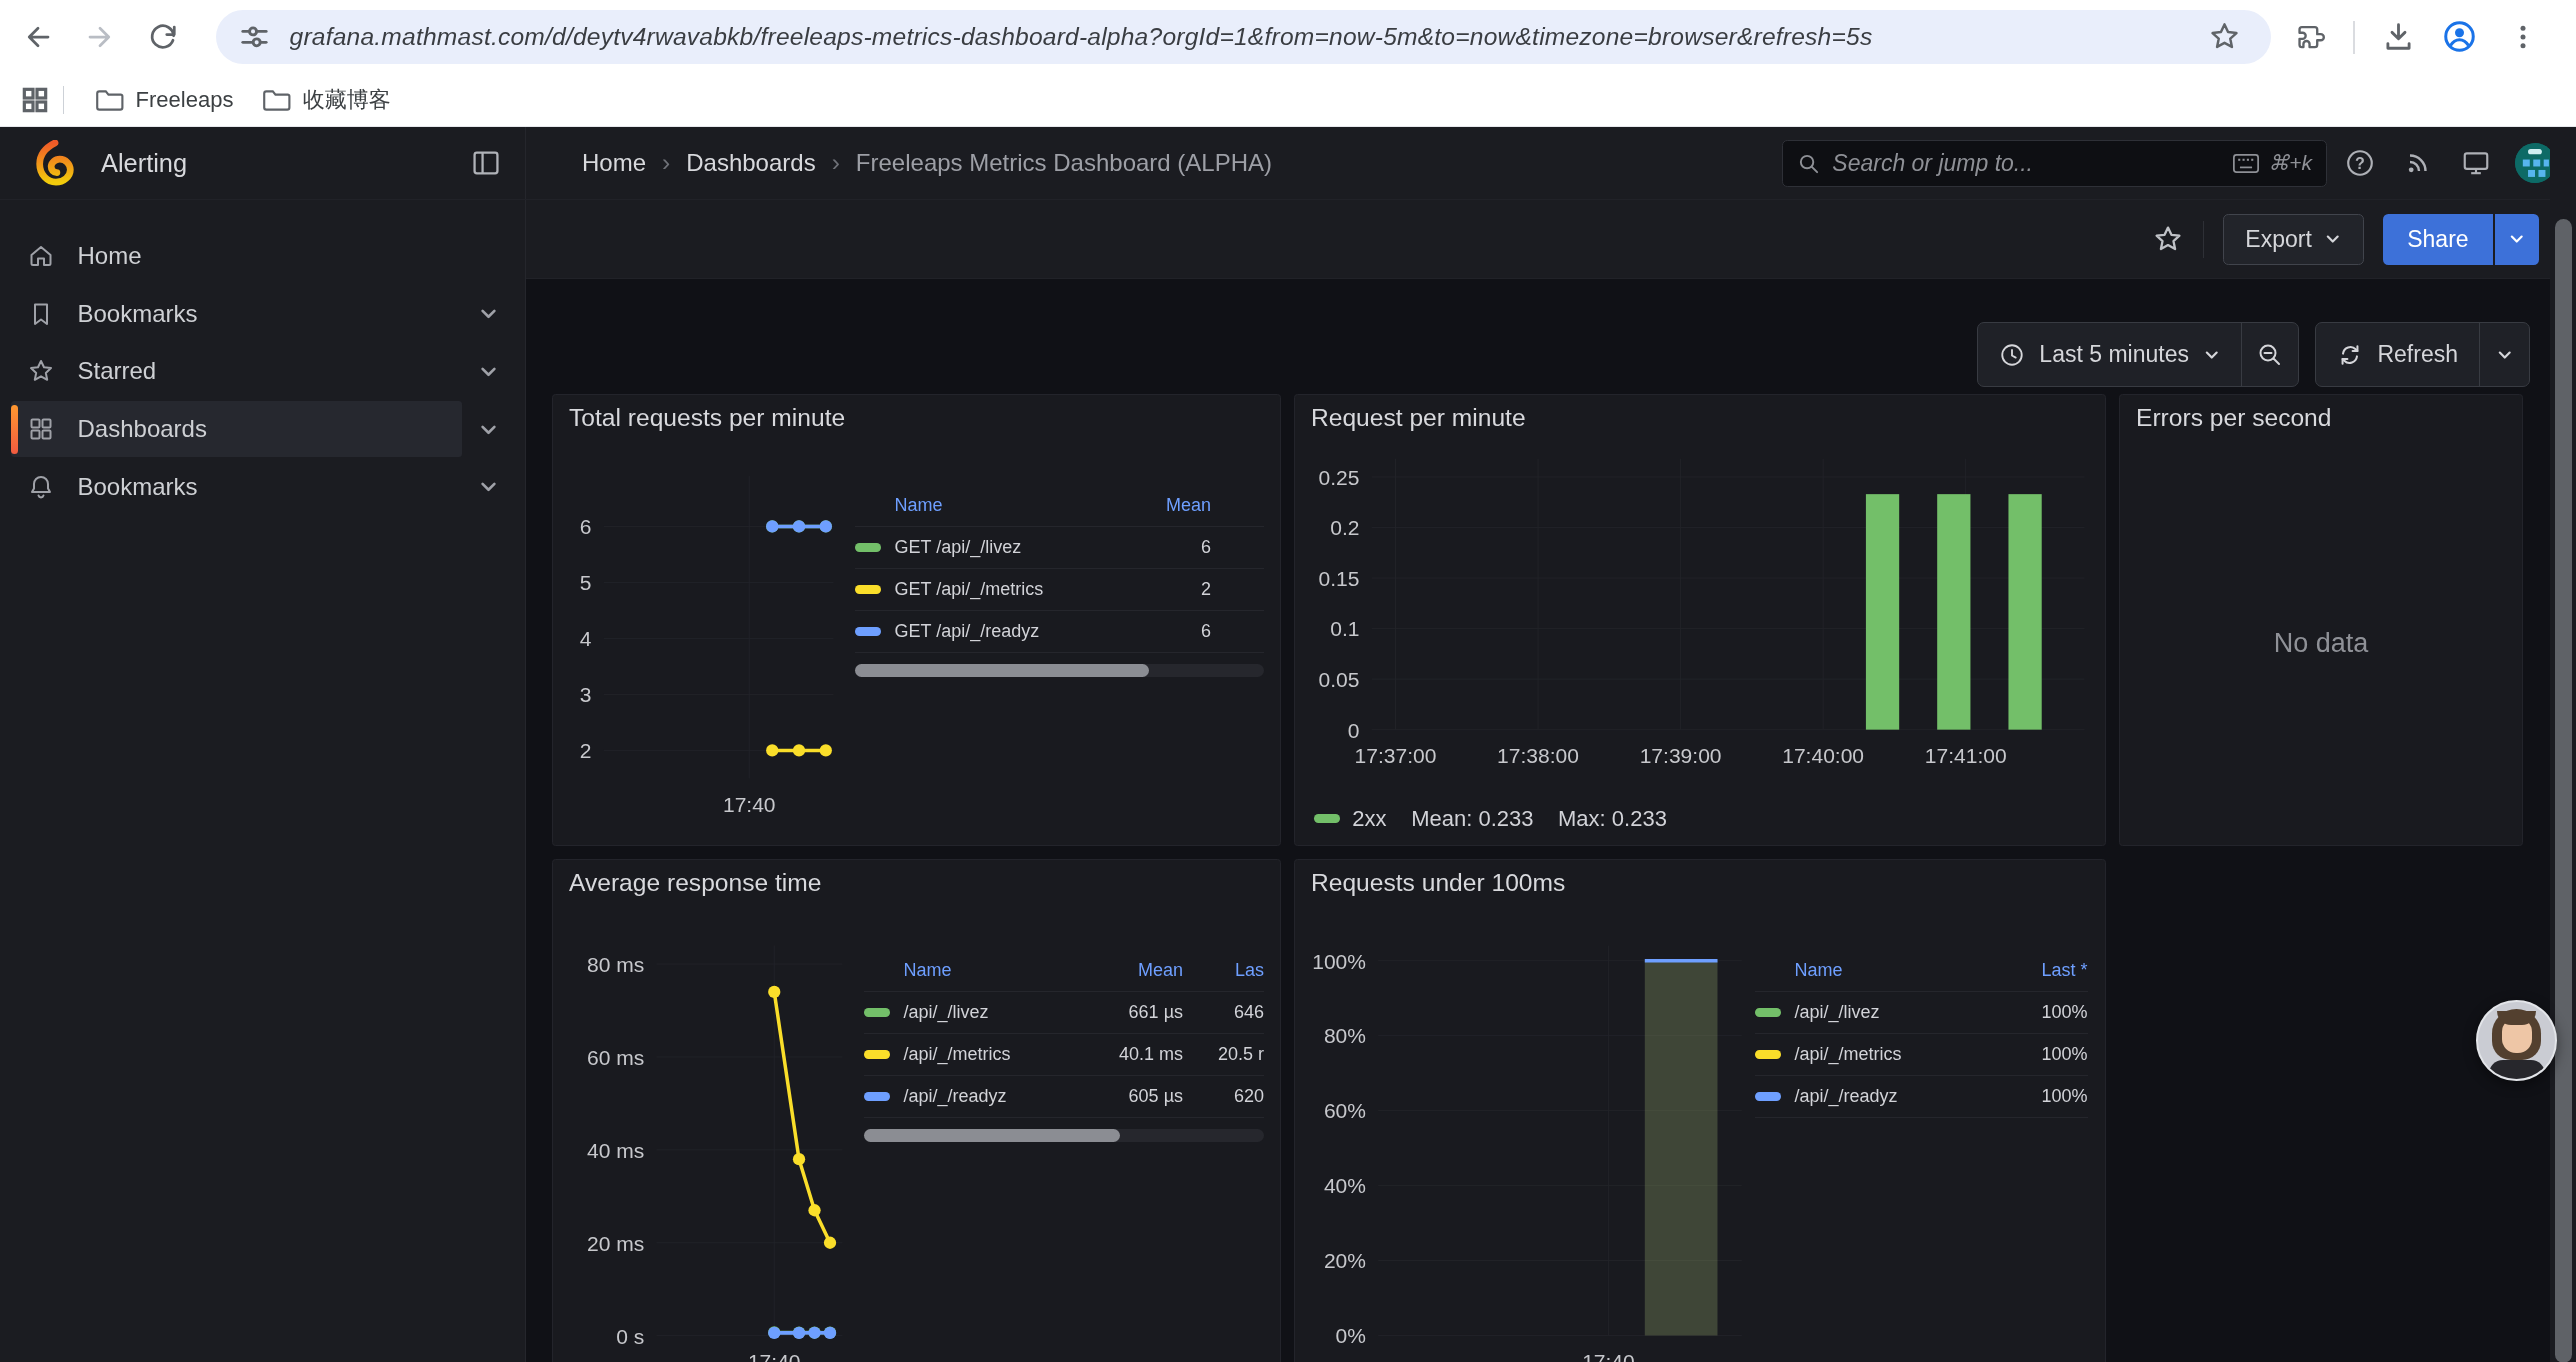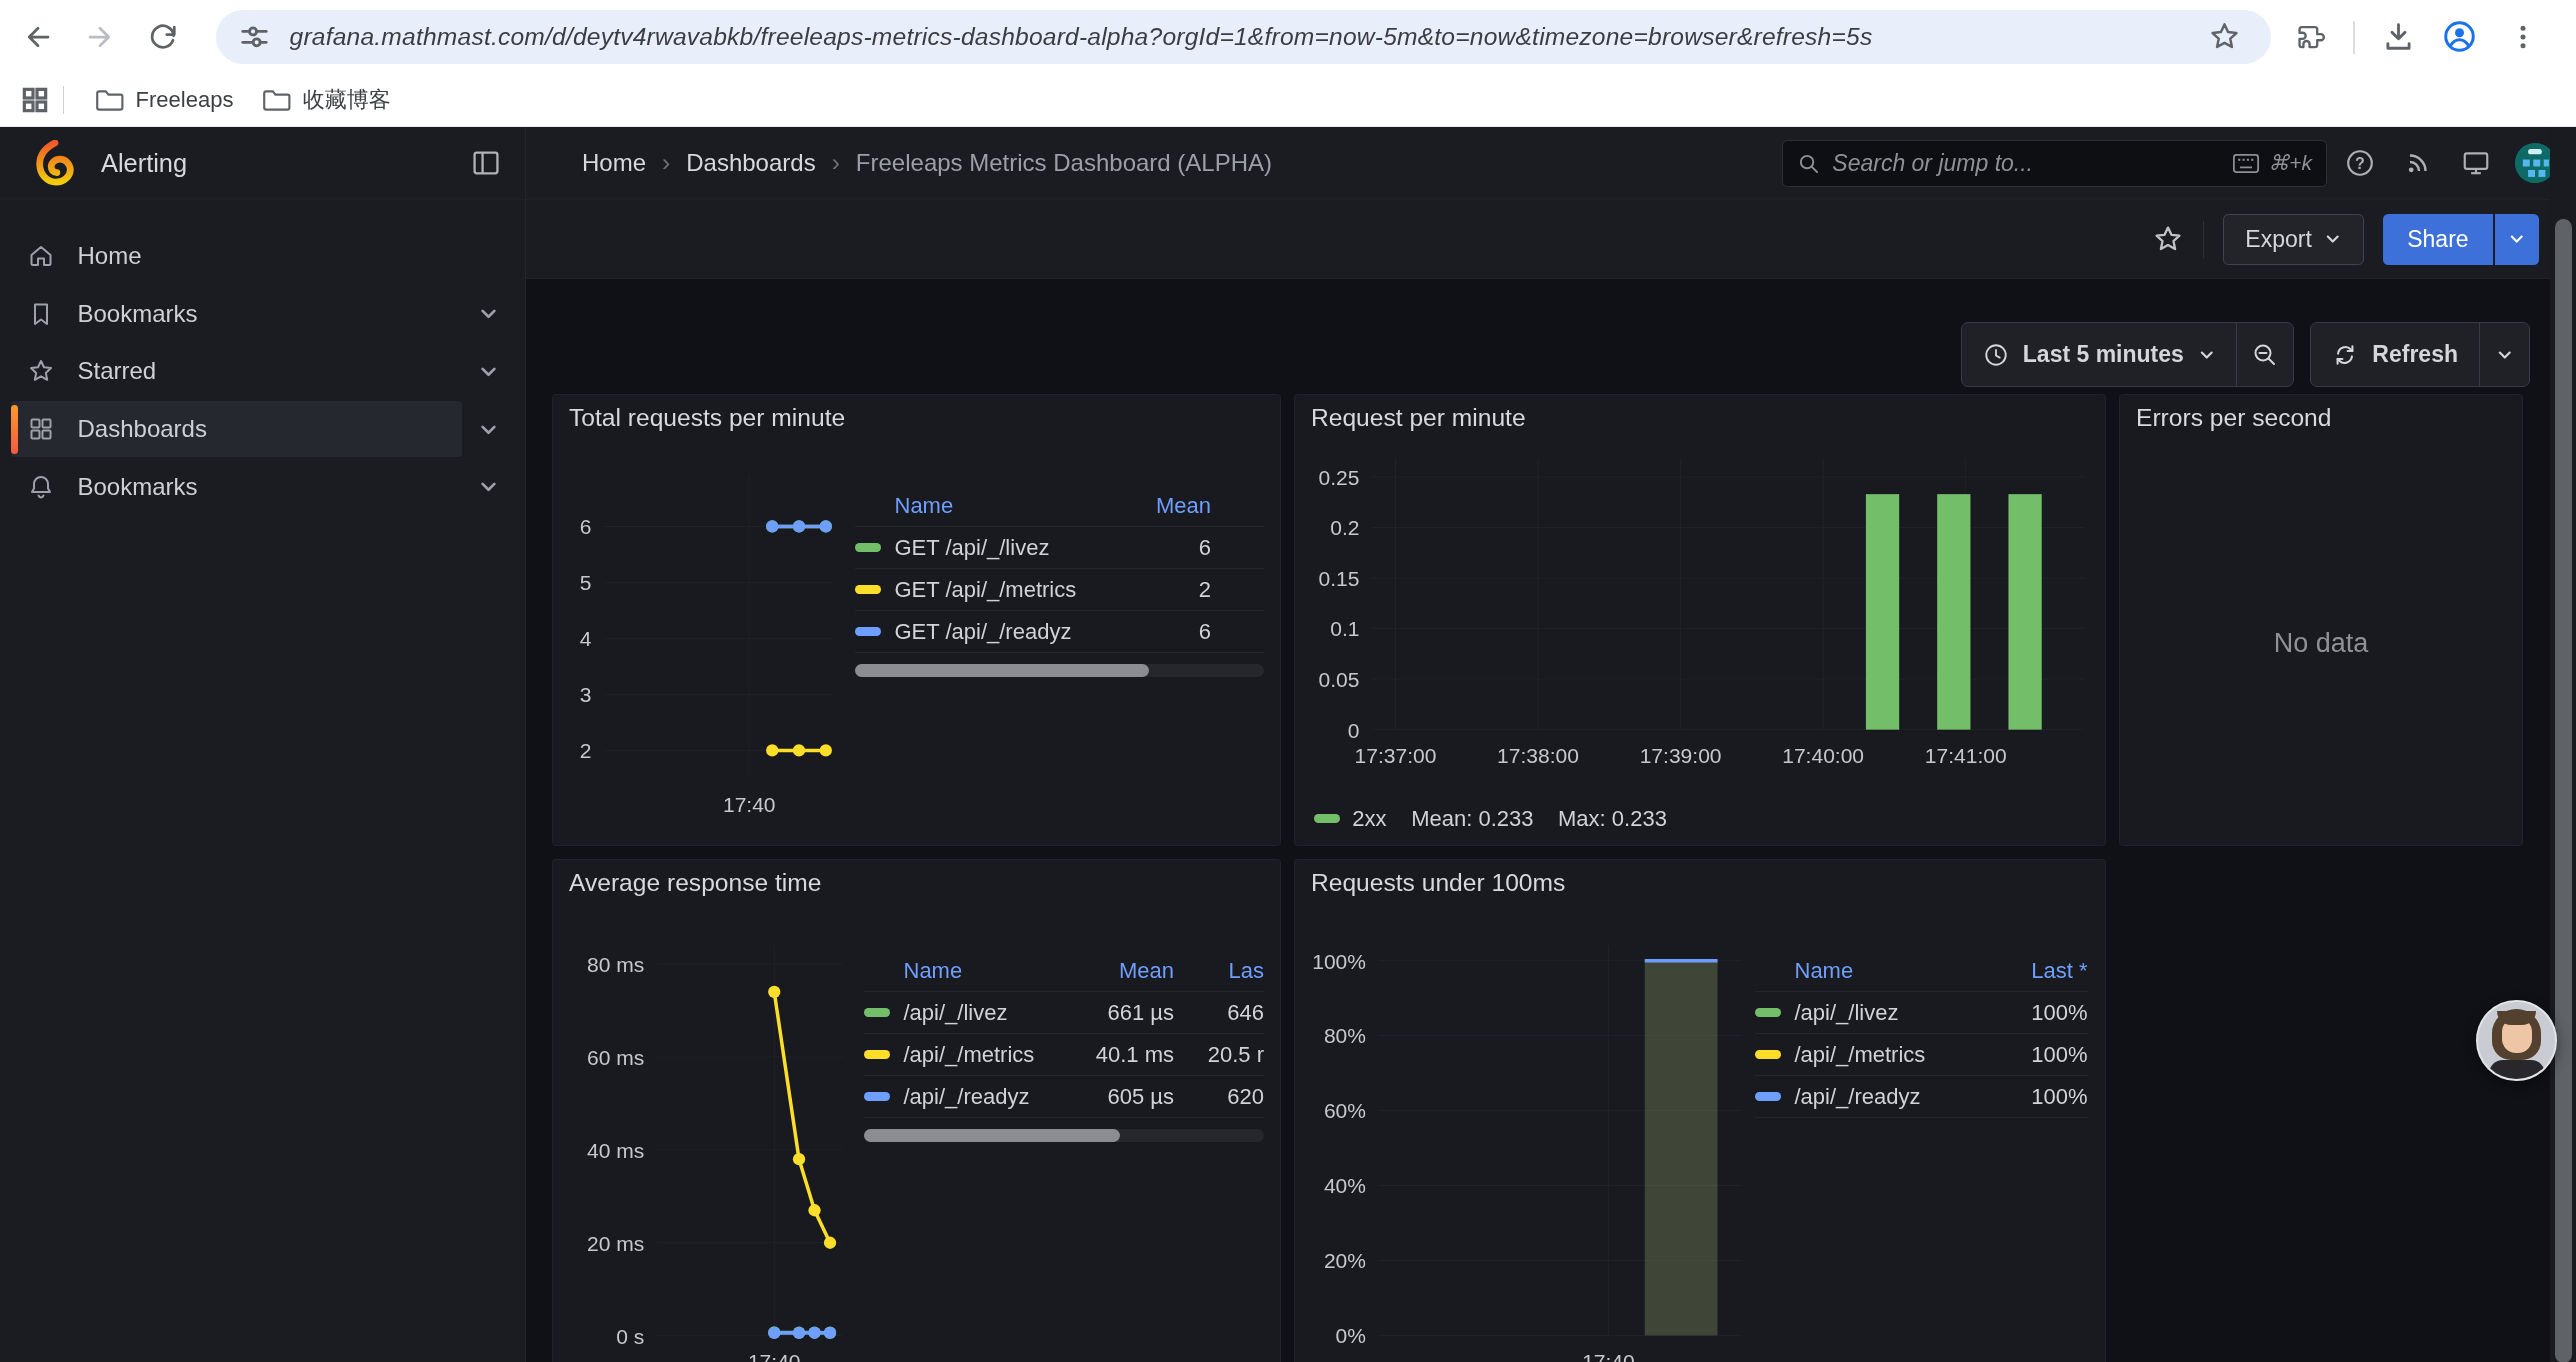--- a/index.html
+++ b/index.html
@@ -46,37 +46,37 @@
   .main{flex:1;display:flex;flex-direction:column;min-width:0;}
   .subhdr{height:79px;background:#1b1c21;border-bottom:0.9px solid #212228;display:flex;align-items:center;justify-content:flex-end;gap:19px;padding-right:37px;box-sizing:border-box;}
   .sh-div{width:0.9px;height:37px;background:#2e3036;}
   .btn{height:51px;display:flex;align-items:center;gap:12.3px;padding:0 21px;border-radius:5.3px;border:0.9px solid #41444c;background:#22242a;color:#d5d6da;font-size:23px;}
   .share{display:flex;}
   .share-main{height:51px;display:flex;align-items:center;padding:0 24.6px;background:#3d71d9;color:#fff;font-weight:400;font-size:23px;border-radius:5.3px 0 0 5.3px;}
   .share-chev{width:44px;height:51px;display:flex;align-items:center;justify-content:center;background:#3d71d9;color:#fff;border-radius:0 5.3px 5.3px 0;margin-left:1.8px;}
   .canvas{flex:1;position:relative;background:#101116;overflow:hidden;}
   .timebar{position:absolute;top:43px;right:46px;display:flex;gap:16px;}
   .tgroup{display:flex;height:63px;background:#1f2127;border:0.9px solid #383b42;border-radius:7px;overflow:hidden;color:#d5d6da;}
-  .tseg{display:flex;align-items:center;gap:14px;padding:0 21px;font-size:23px;font-weight:bold;}
+  .tseg{display:flex;align-items:center;gap:14px;padding:0 21px;font-size:23px;}
   .tseg + .tseg{border-left:0.9px solid #383b42;}
   .tseg.icon-only{width:56px;justify-content:center;padding:0;}
   
   .grid{position:absolute;top:115px;left:26px;display:grid;grid-template-columns:729px 812px 404px;grid-template-rows:452px 517px;gap:13px;}
   .panel{background:#191a1f;border:0.9px solid #23242b;border-radius:3.5px;box-sizing:border-box;display:flex;flex-direction:column;overflow:hidden;}
   .p-title{height:46px;display:flex;align-items:center;padding-left:16px;font-size:24.6px;color:#d8d9dd;flex:none;}
   .p-body{flex:1;display:flex;min-height:0;}
   .chart{position:relative;}
   .chart text{font-family:"Liberation Sans",sans-serif;}
   .c1{width:298px;height:100%;flex:none;}
   .c4{width:307px;height:100%;flex:none;}
   .c5{flex:1;height:100%;min-width:0;}
   .cfull{flex:1;margin:0 10.5px;min-height:0;}
   .legendbox{flex:1;min-width:0;padding:44px 16px 0 3.5px;}
   .legendbox.p5{flex:none;width:333px;padding:44px 17.5px 0 0;}
-  .lg-row{display:flex;align-items:center;height:41px;border-bottom:0.9px solid #25262c;font-size:22px;color:#d2d3d8;gap:9px;}
+  .lg-row{display:flex;align-items:center;height:41px;border-bottom:0.9px solid #25262c;font-size:18px;color:#d2d3d8;}
   .lg-head{color:#6e9fff;font-weight:500;}
   .lg-cell.name{flex:1;display:flex;align-items:center;min-width:0;white-space:nowrap;overflow:hidden;}
   .lg-cell.val{text-align:right;white-space:nowrap;overflow:hidden;}
   .lg-p1 .val{flex:0 0 84px;margin-right:53px;}
   .lg-p4 .val{flex:0 0 112px;}
   .lg-p4 .val:last-child{flex:0 0 81px;}
   .lg-p5 .val{flex:0 0 105px;}
   .swatch{width:26px;height:8.8px;border-radius:4.4px;margin-right:14px;flex:none;}
   .lg-head .name{padding-left:40px;}
   .hscroll{height:13px;background:#26272d;border-radius:7px;margin-top:10.5px;position:relative;}

